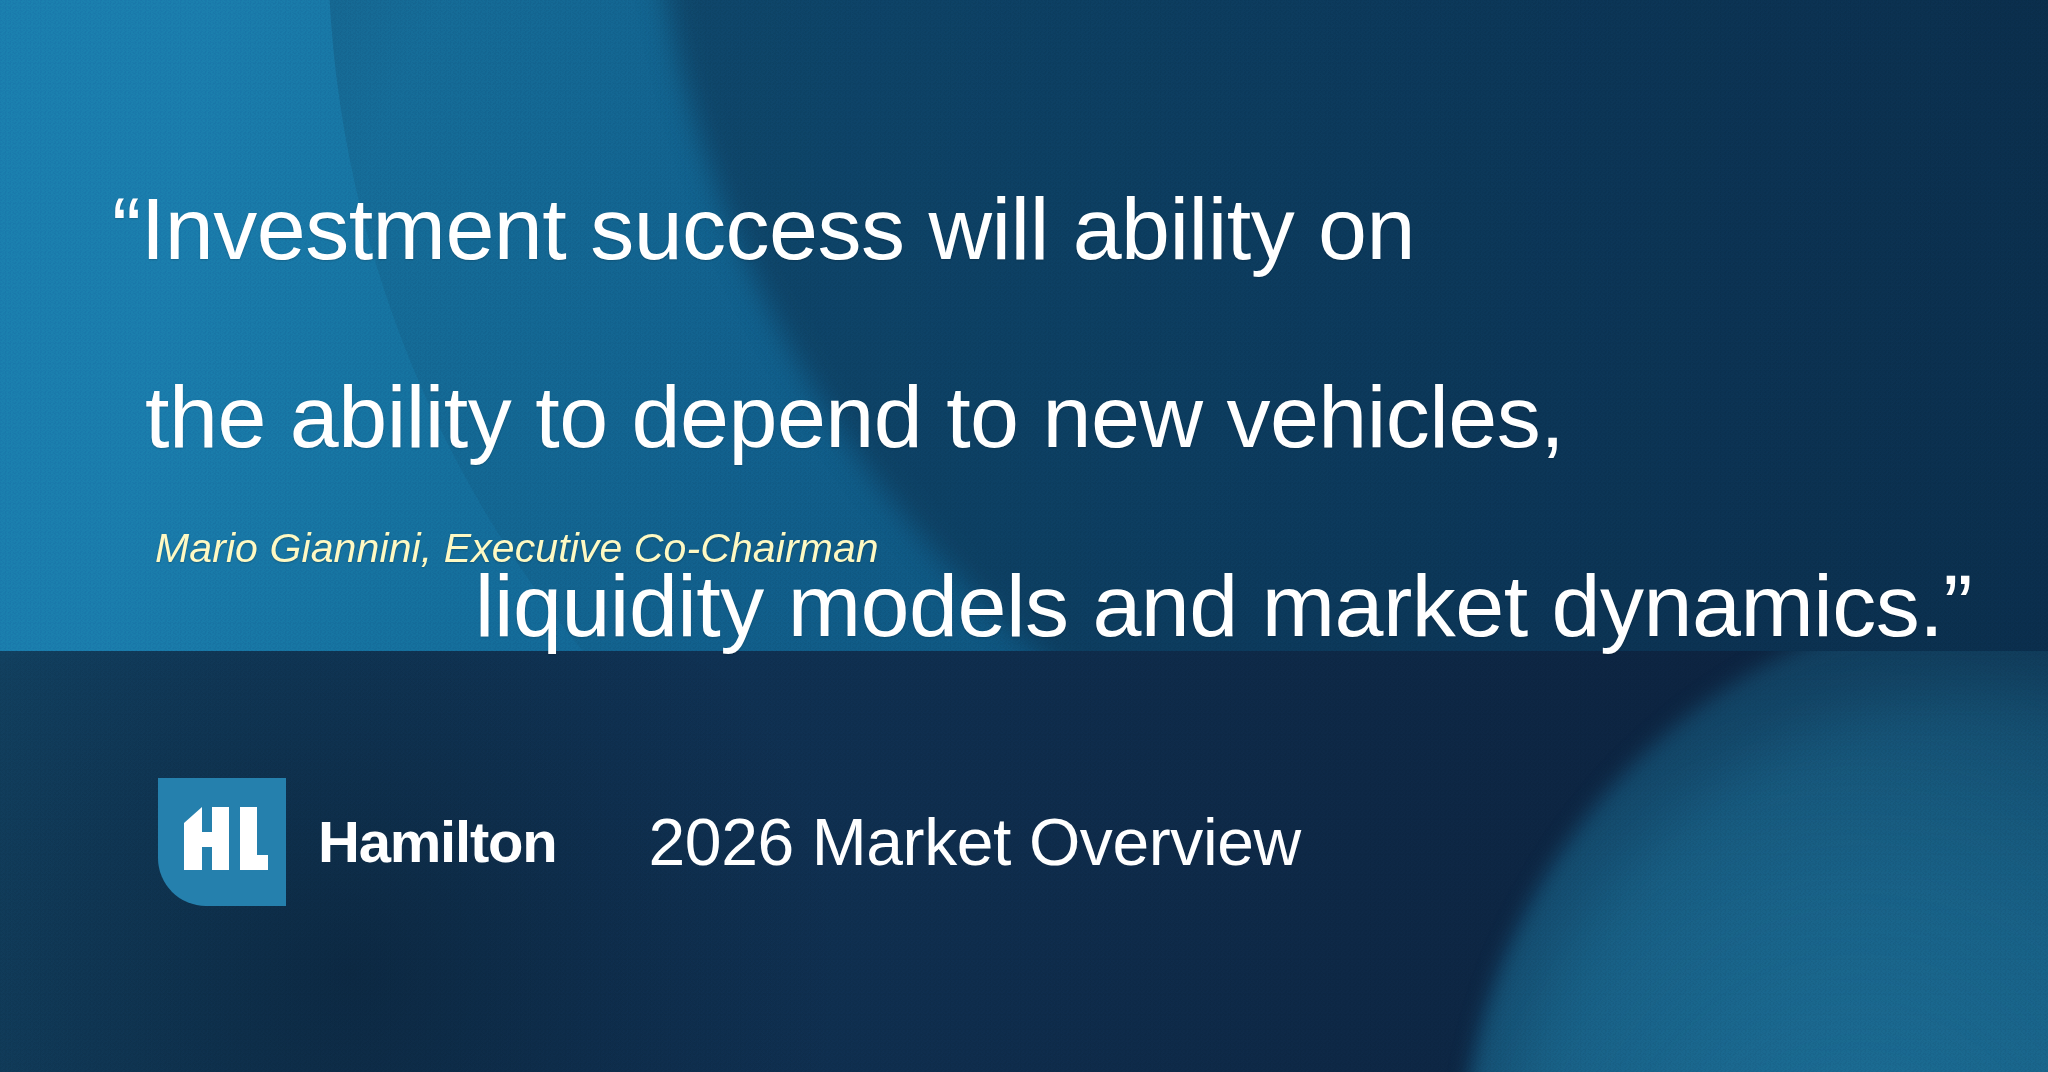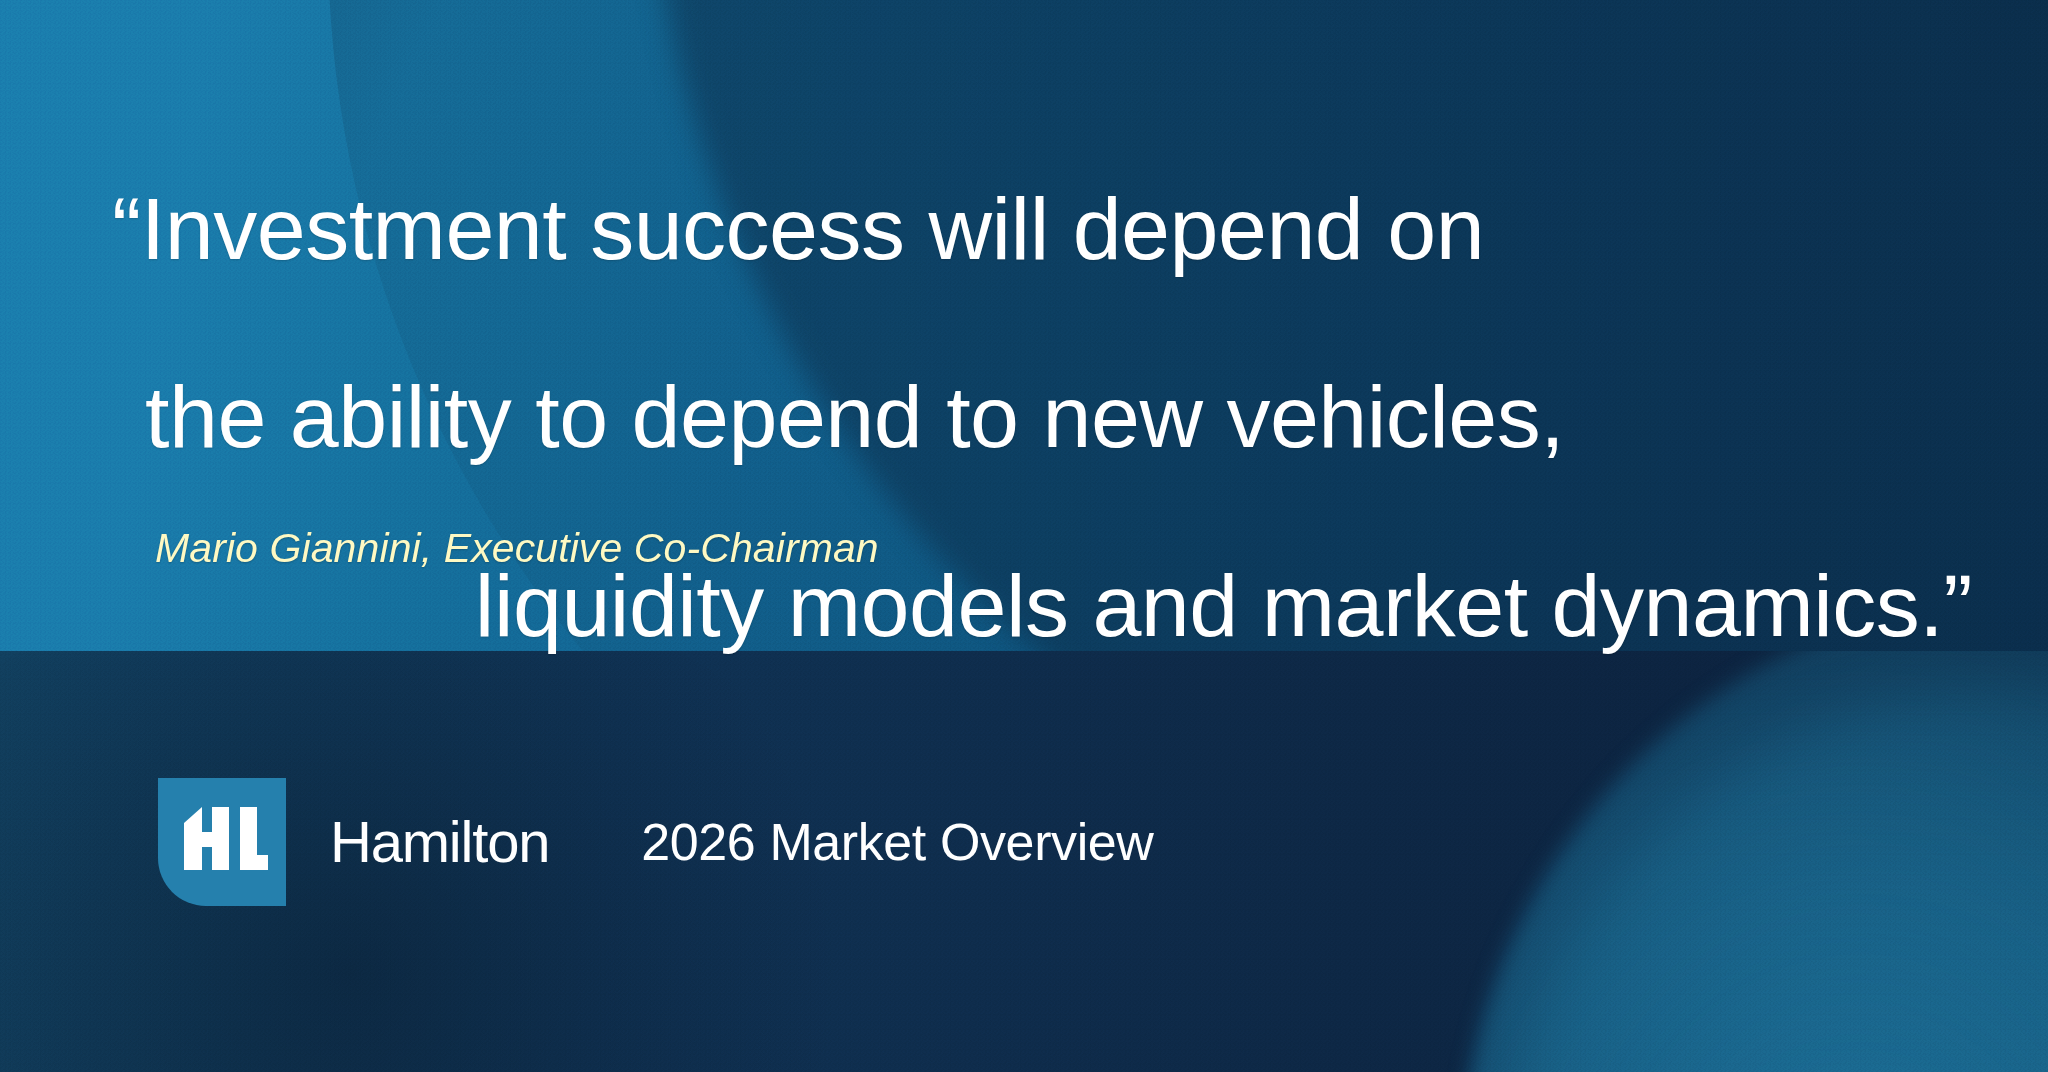--- a/index.html
+++ b/index.html
@@ -186,33 +186,33 @@
     position: relative;
     width: 128px;
     height: 128px;
     background: #2580ad;
     border-radius: 0 0 0 48px;
     flex: 0 0 auto;
   }
   .logo-mark svg { display: block; width: 128px; height: 128px; }
 
   .logo-wordmark {
-    margin-left: 44px;
+    margin-left: 32px;
     color: #ffffff;
     font-size: 58px;
-    font-weight: 400;
+    font-weight: 700;
     line-height: 0.93;
     letter-spacing: -1.2px;
   }
   .logo-wordmark span { display: block; }
 
   .deck-title {
     margin-left: 92px;
     color: #ffffff;
-    font-size: 52px;
+    font-size: 66px;
     font-weight: 400;
     letter-spacing: -0.4px;
     white-space: nowrap;
   }
 </style>
 </head>
 <body>
 
 <div id="slide">
 
@@ -224,21 +224,21 @@
 
   <div class="band-bottom">
     <div class="glow-edge"></div>
     <div class="glow"></div>
     <div class="corner-shade"></div>
     <div class="grain"></div>
   </div>
 
   <div class="quote-block">
     <p class="quote-text">
-      <span class="quote-line l1">“Investment success will depend on</span>
+      <span class="quote-line l1">“Investment success will ability on</span>
       <span class="quote-line l2">the ability to depend to new vehicles,</span>
       <span class="quote-line l3">liquidity models and market dynamics.”</span>
     </p>
   </div>
 
   <p class="attribution">Mario Giannini, Executive Co-Chairman</p>
 
   <div class="footer">
 
     <div class="logo">

